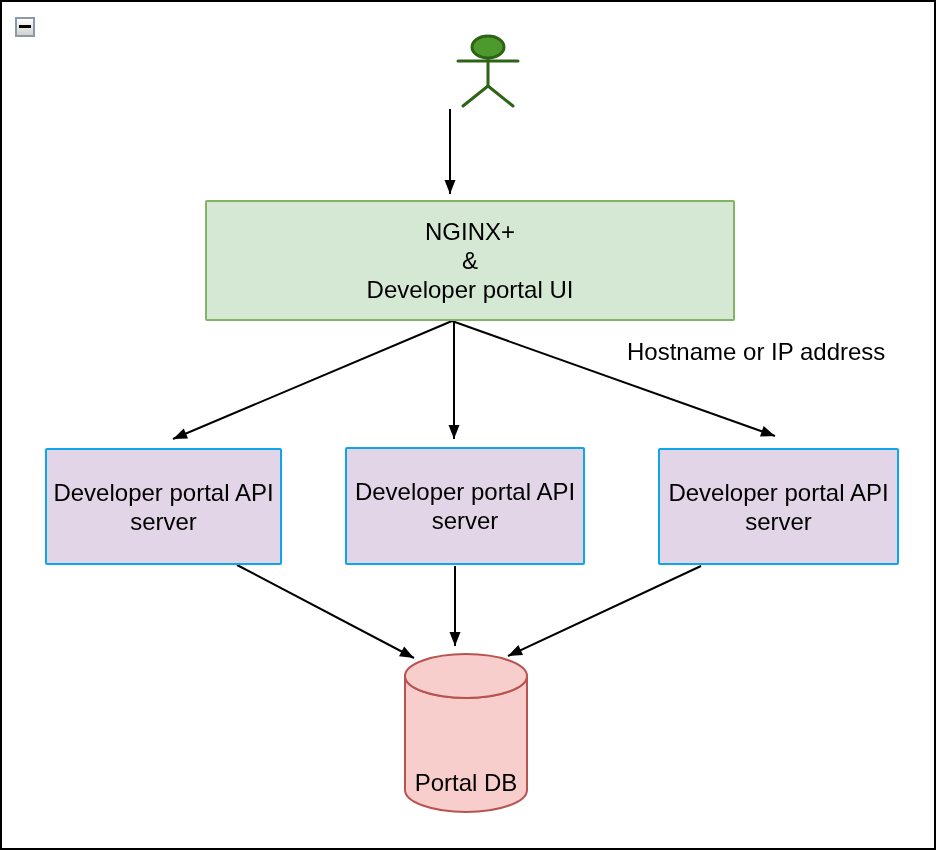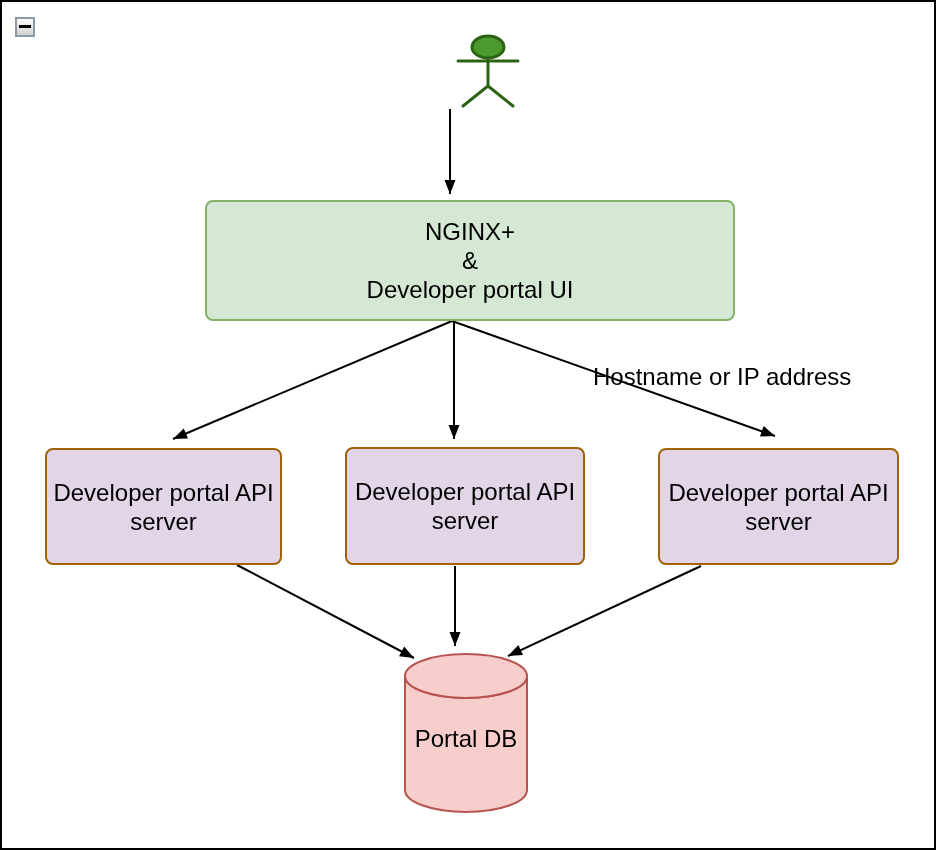--- a/index.html
+++ b/index.html
@@ -38,21 +38,21 @@
   }
   .overlay-svg {
     position: absolute;
     left: 0;
     top: 0;
     pointer-events: none;
   }
   .node {
     position: absolute;
     box-sizing: border-box;
-    border-radius: 8px;
+    border-radius: 2px;
     display: flex;
     align-items: center;
     justify-content: center;
     text-align: center;
   }
   .node-label {
     white-space: pre-line;
     font-size: 24px;
     line-height: 29px;
     color: #000000;
@@ -60,42 +60,42 @@
   .gateway-node {
     left: 203px;
     top: 198px;
     width: 530px;
     height: 121px;
     background: #d5e8d4;
     border: 2px solid #82b366;
   }
   .api-node {
     background: #e1d5e7;
-    border: 2px solid #a16207;
+    border: 2px solid #0ea5e9;
   }
   .api-node-1 { left: 43px;  top: 446px; width: 237px; height: 117px; }
   .api-node-2 { left: 343px; top: 445px; width: 240px; height: 118px; }
   .api-node-3 { left: 656px; top: 446px; width: 241px; height: 117px; }
   .db-label {
     position: absolute;
     left: 403px;
-    top: 723px;
+    top: 767px;
     width: 122px;
     text-align: center;
     font-size: 24px;
     color: #000000;
   }
   .edge-label {
     position: absolute;
     font-size: 24px;
     color: #000000;
     white-space: nowrap;
   }
   .edge-label-top { left: 488px; top: 147px; }
-  .edge-label-fanout { left: 591px; top: 336px; margin-top: 25px; }
+  .edge-label-fanout { left: 625px; top: 336px; }
 </style>
 </head>
 <body>
 
 <div class="canvas">
 
   <div class="collapse-btn">
     <span class="minus-bar"></span>
   </div>
 

